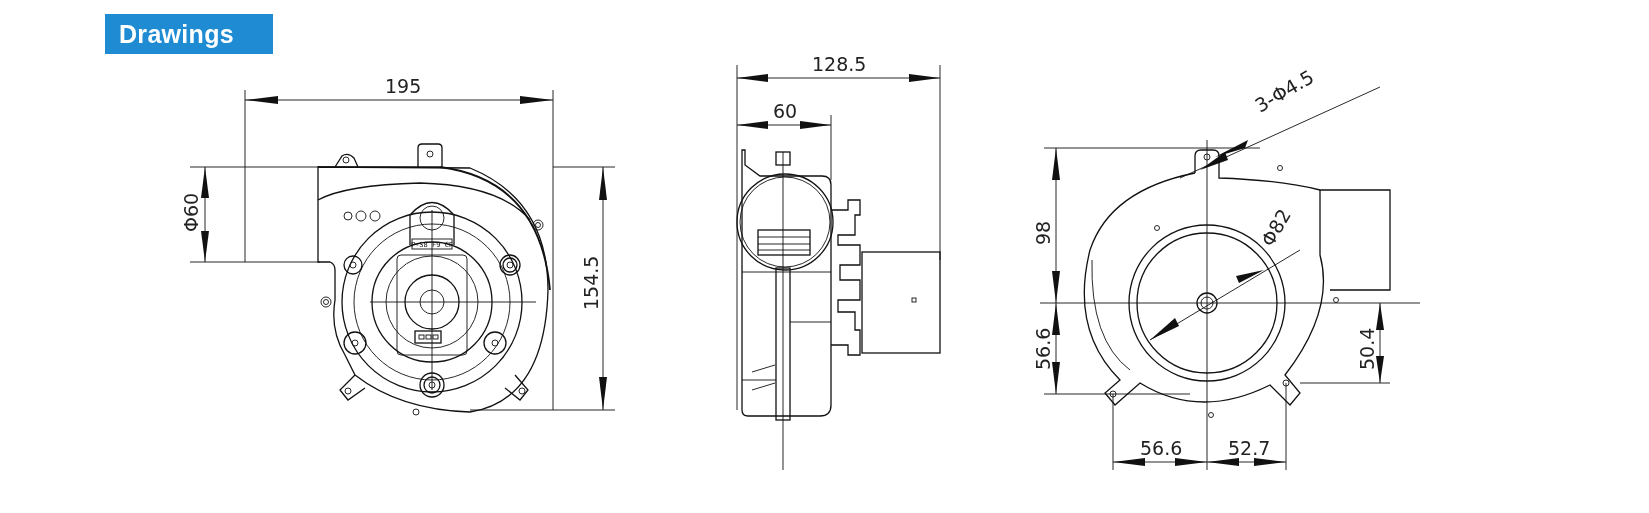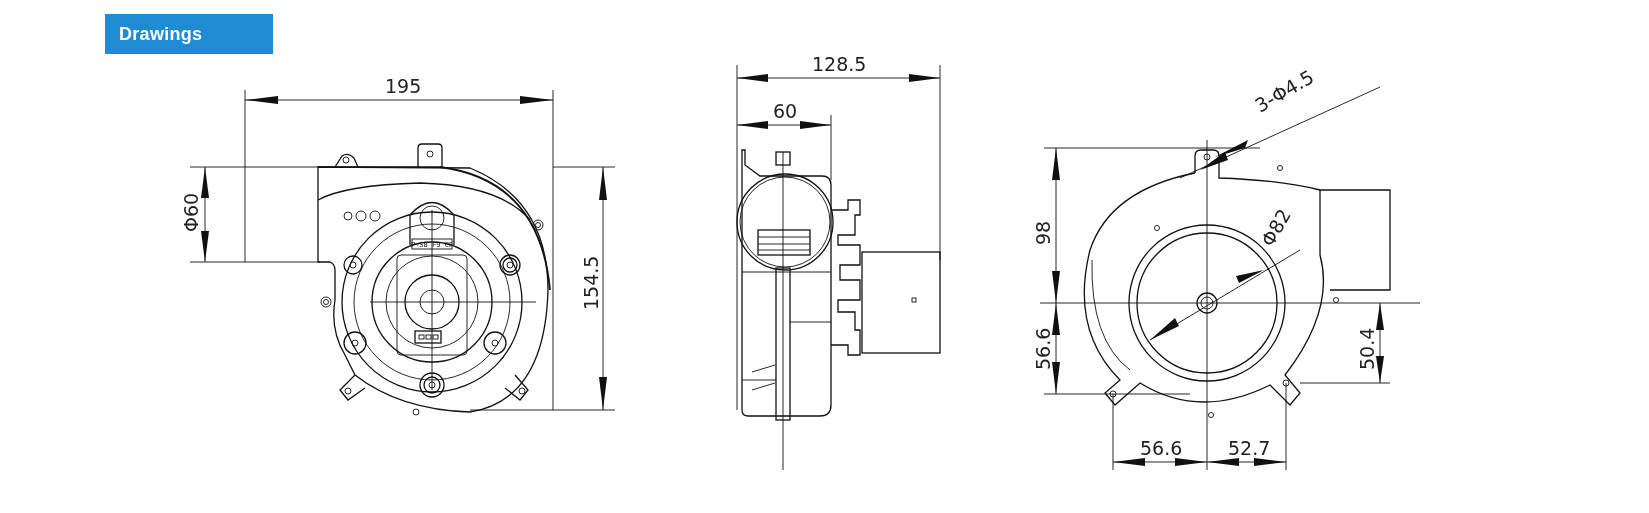--- a/index.html
+++ b/index.html
@@ -1,20 +1,20 @@
 <!DOCTYPE html>
 <html><head>
 <meta charset="utf-8">
 <style>
   html, body { margin: 0; padding: 0; background: #ffffff; }
   body { width: 1649px; height: 513px; position: relative; overflow: hidden; font-family: "Liberation Sans", sans-serif; }
   .header-badge {
     position: absolute; left: 105px; top: 14px; width: 168px; height: 40px;
     background: #1e8bd3; color: #ffffff;
-    font-family: "Liberation Sans", sans-serif; font-weight: bold; font-size: 18px;
+    font-family: "Liberation Sans", sans-serif; font-weight: bold; font-size: 25px;
     line-height: 40px; padding-left: 14px; box-sizing: border-box; letter-spacing: 0.3px;
   }
   svg.drawing { position: absolute; left: 0; top: 0; }
   .dim-text { font-family: "DejaVu Sans", sans-serif; font-size: 19px; fill: #222; font-weight: normal; }
   .ln { stroke: #111; stroke-width: 1.3; fill: none; }
   .thin { stroke: #111; stroke-width: 0.9; fill: none; }
   .thick { stroke: #111; stroke-width: 1.8; fill: none; }
   .arrow { fill: #111; stroke: none; }
 </style>
 </head>

